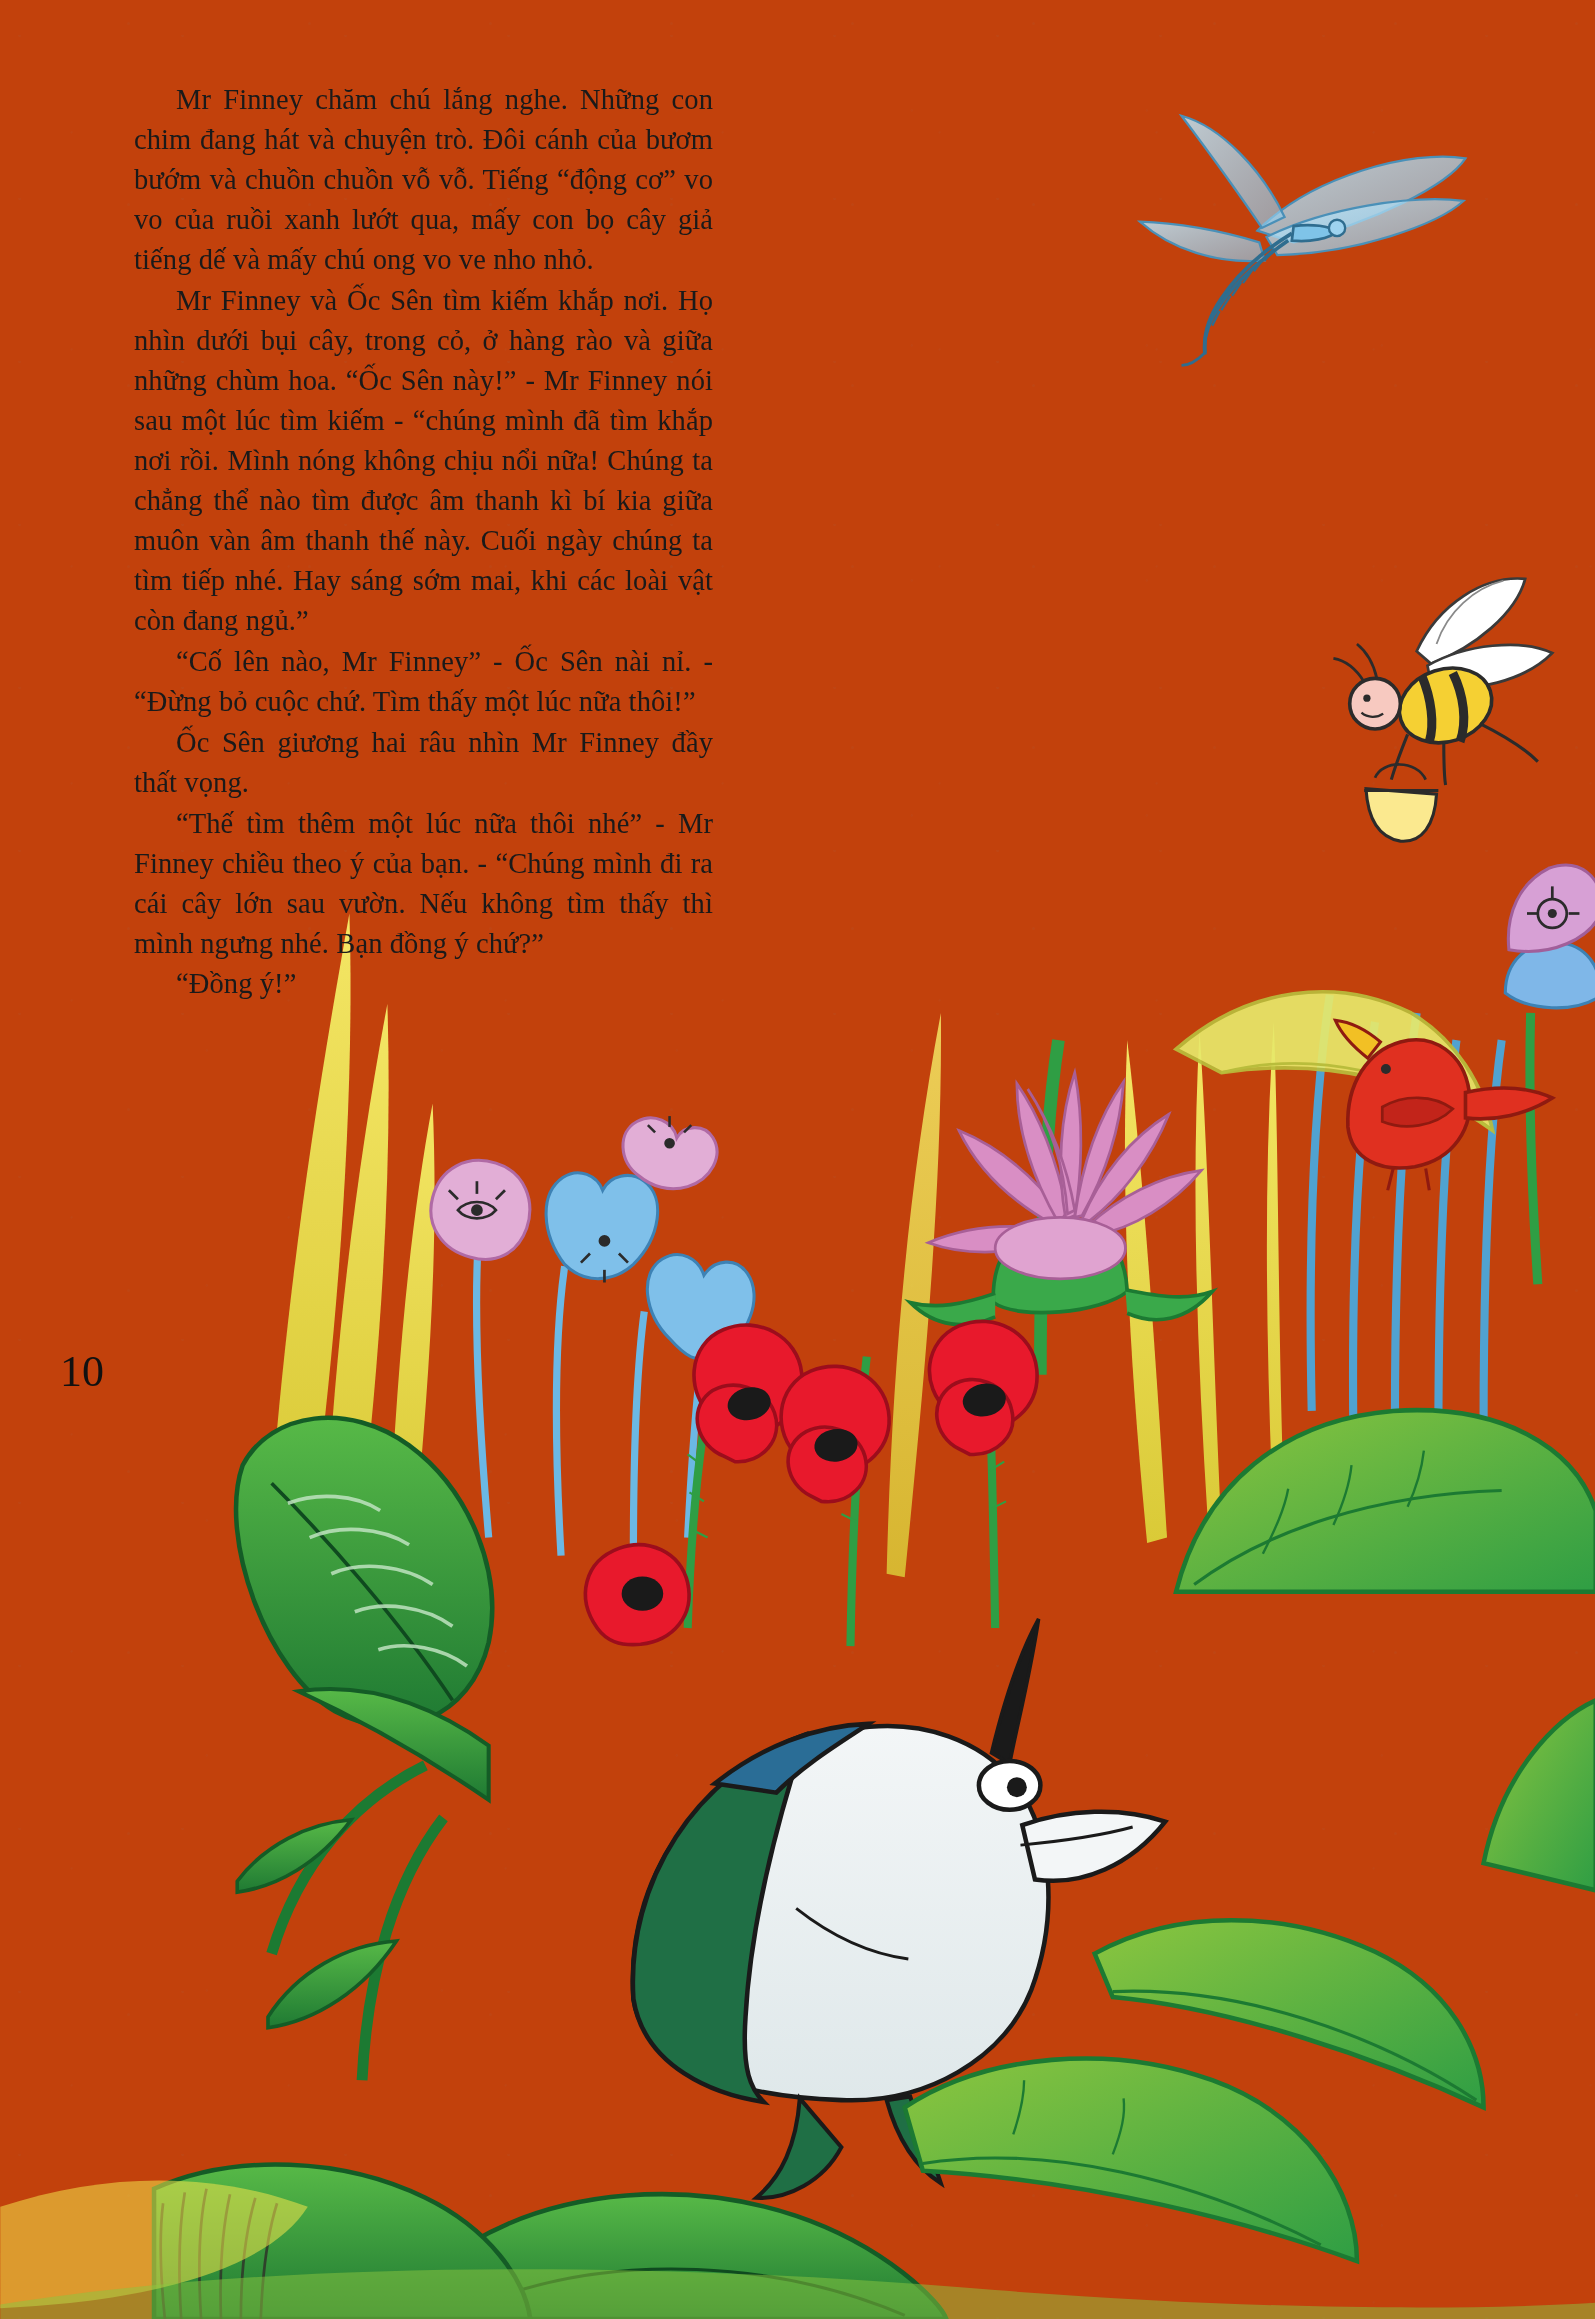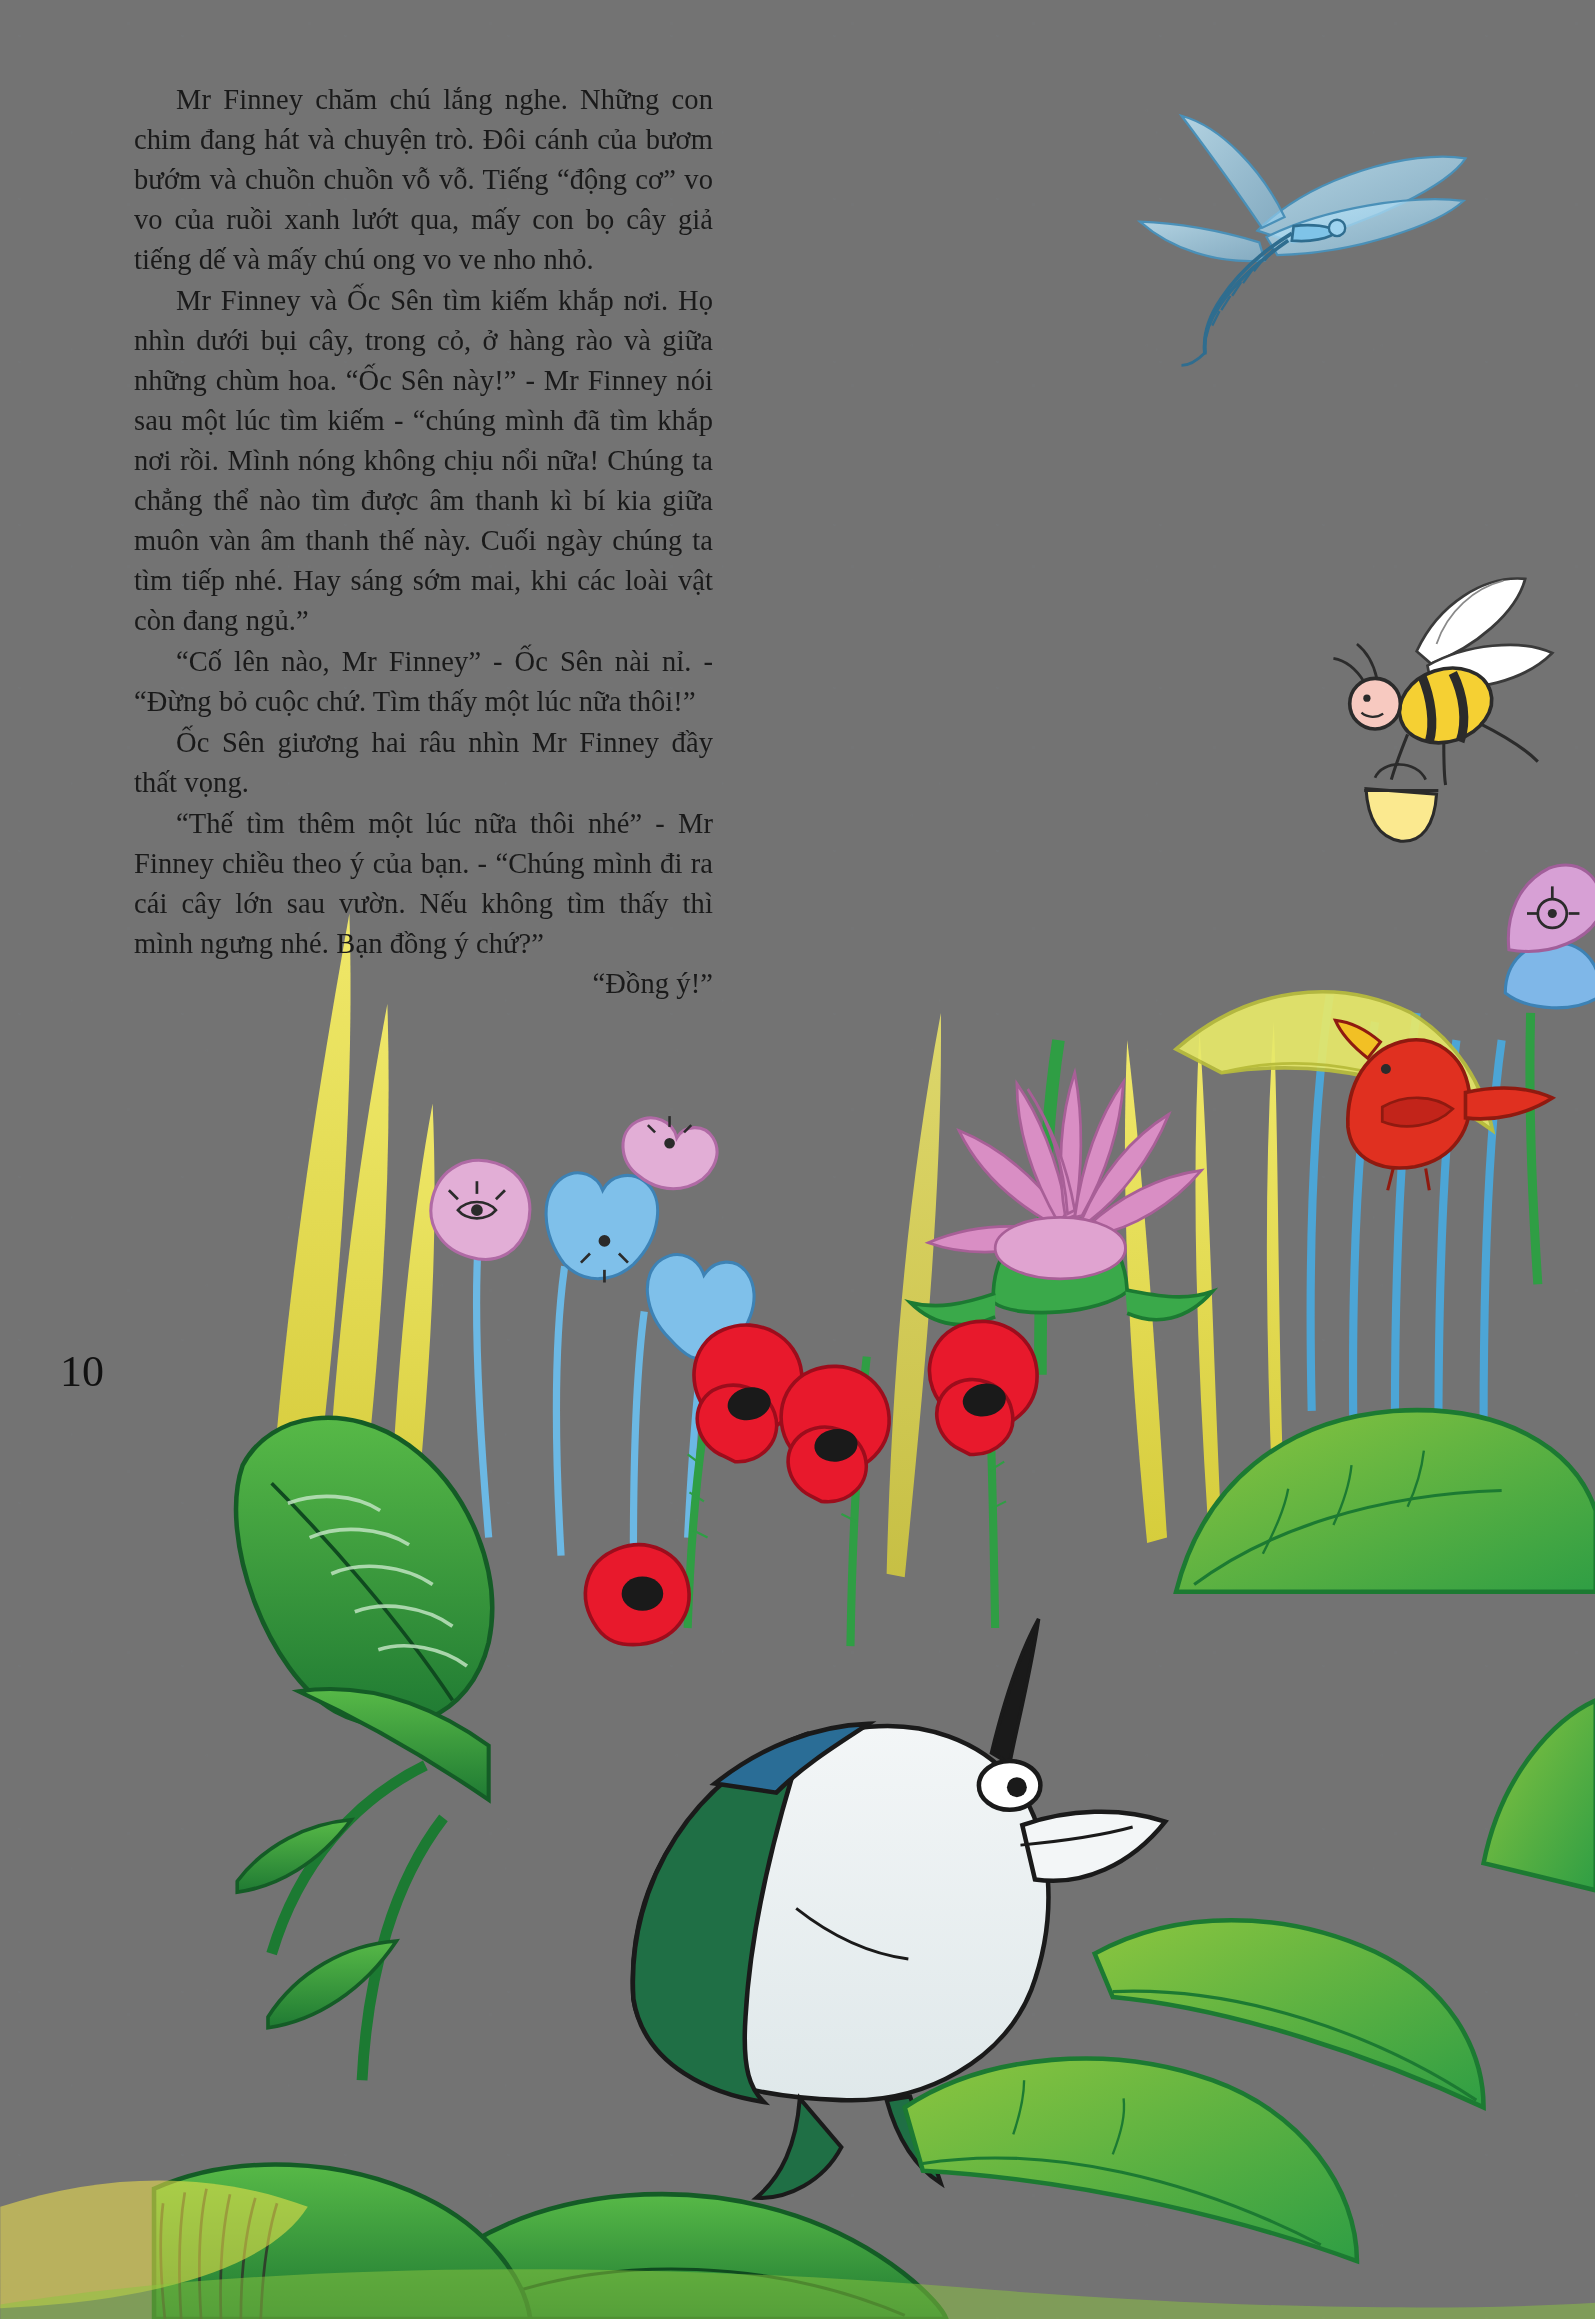--- a/index.html
+++ b/index.html
@@ -10,21 +10,21 @@
     width: 1596px;
     height: 2319px;
     background: #ffffff;
     font-family: "Liberation Serif", serif;
     overflow: hidden;
     position: relative;
   }
   .page {
     position: absolute;
     inset: 0;
-    background: #737373;
+    background: #c2410c;
     overflow: hidden;
   }
 
   
   .text-col {
     position: absolute;
     left: 134px;
     top: 80px;
     width: 579px;
     z-index: 40;
@@ -33,21 +33,21 @@
     font-size: 28.5px;
     line-height: 40px;
     color: #1a1a1a;
     text-align: justify;
     text-indent: 42px;
     margin: 0 0 0.9px 0;
     letter-spacing: 0.1px;
     font-family: "Liberation Serif", serif;
   }
   .para.last {
-    text-align: right;
+    text-align: left;
     font-family: Liberation Serif, serif;
   }
 
   
   .page-number {
     position: absolute;
     left: 60px;
     top: 1346px;
     font-size: 44px;
     color: #111;

